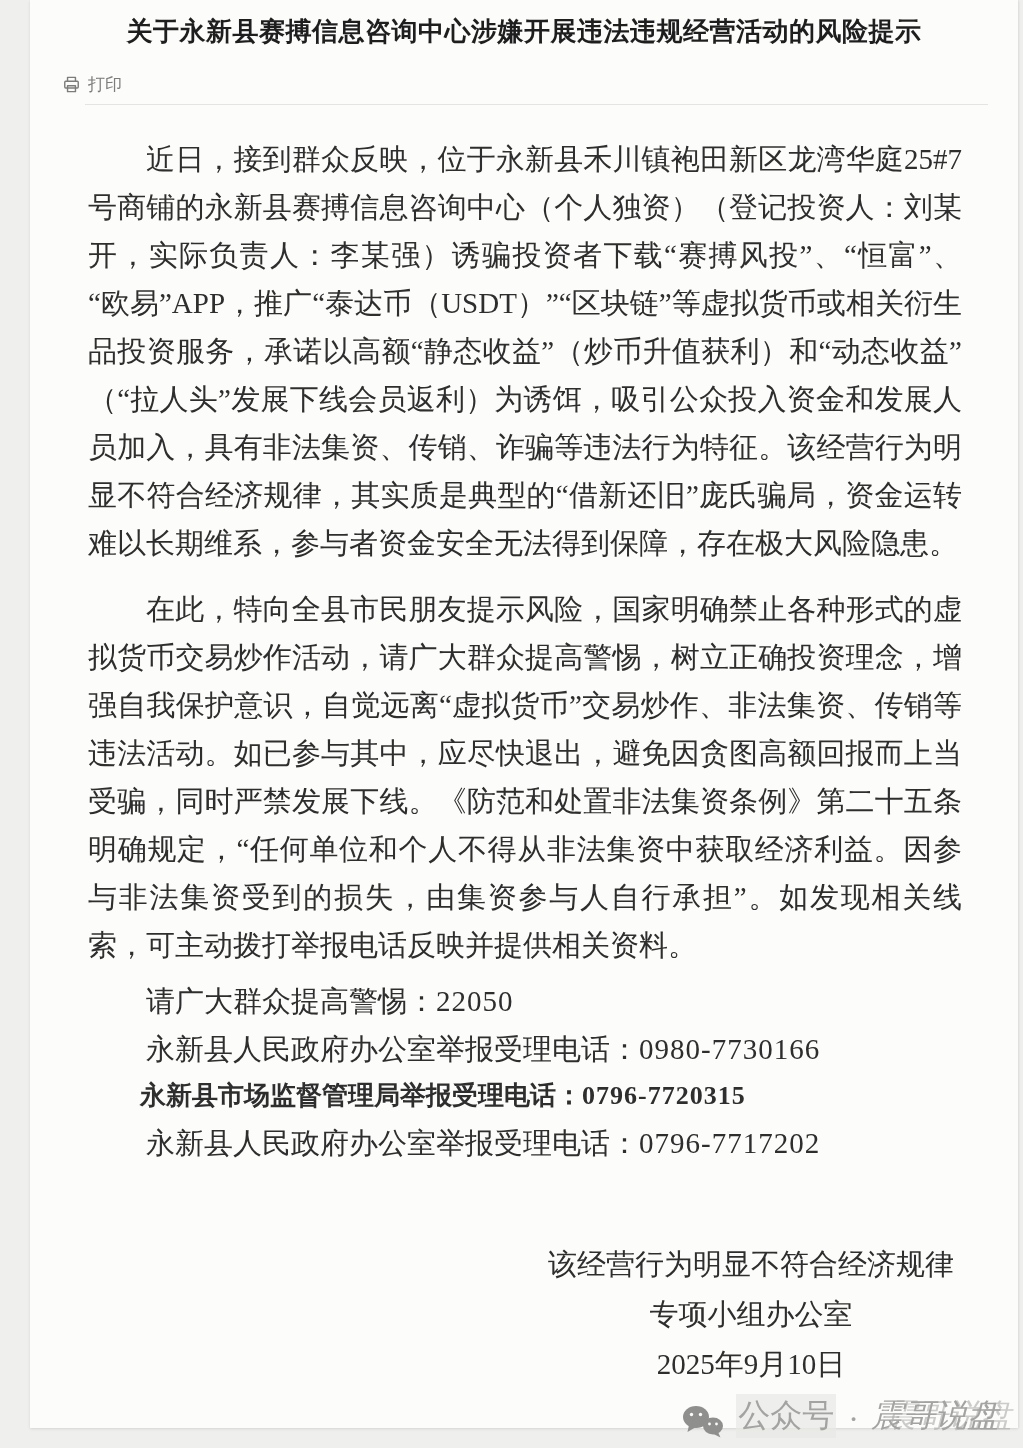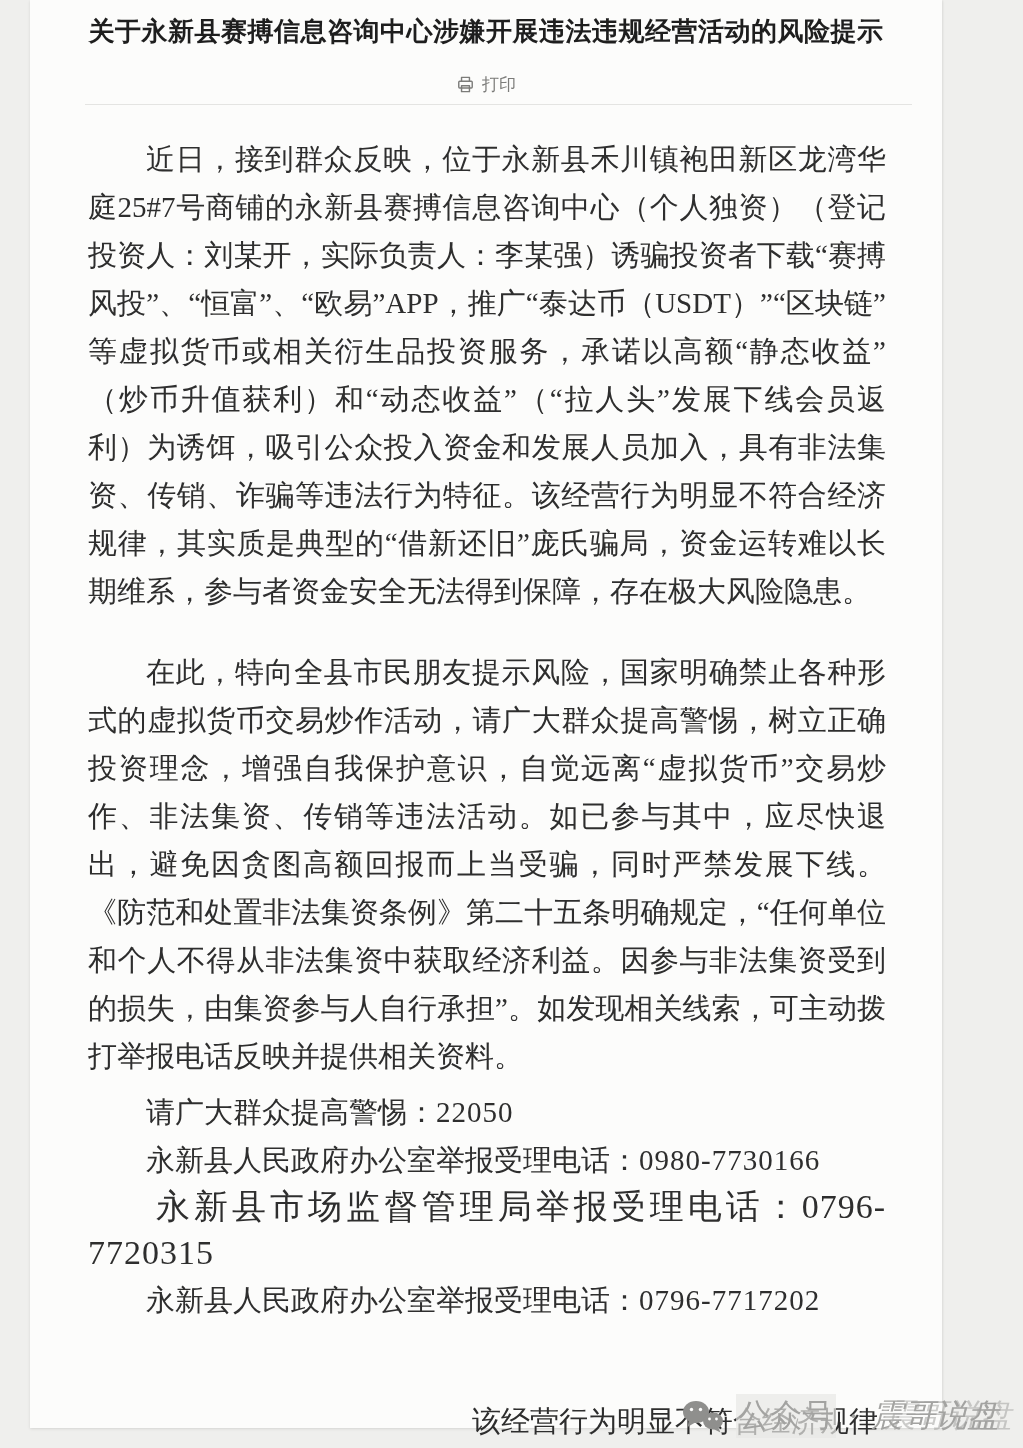--- a/index.html
+++ b/index.html
@@ -12,37 +12,37 @@
     position: relative;
     width: 1023px;
     height: 1448px;
     background: #efefed;
     overflow: hidden;
   }
   .card {
     position: absolute;
     left: 30px;
     top: 0;
-    width: 912px;
+    width: 988px;
     height: 1428px;
     background: #fcfcfb;
     box-shadow: 0 1px 3px rgba(0,0,0,0.10), 1px 0 2px rgba(0,0,0,0.04);
   }
   .doc-title {
     padding-top: 14px;
     text-align: center;
     font-family: "Liberation Sans", "DejaVu Sans", sans-serif;
     font-size: 26px;
     font-weight: bold;
     color: #1e1e1e;
     letter-spacing: 0.5px;
   }
   .meta-row {
     display: flex;
-    justify-content: center;
+    justify-content: flex-start;
     align-items: center;
     padding: 24px 32px 8px 0;
     margin-left: 32px;
   }
   .print-btn {
     display: inline-flex;
     align-items: center;
     gap: 7px;
     background: none;
     border: none;
@@ -56,40 +56,40 @@
     margin: 0 30px 0 55px;
   }
   .content {
     padding: 30px 56px 0 58px;
     font-size: 29px;
     line-height: 48px;
     color: #2e2e2e;
     text-align: justify;
   }
   .content p { text-indent: 2em; }
-  .content p + p { margin-top: 33px; }
+  .content p + p { margin-top: 18px; }
   .hotline { margin-top: 0 !important; }
   .hotline.first { margin-top: 8px !important; }
   .hotline .num { letter-spacing: 1px; }
-  .hotline.small { font-size: 34px; line-height: 46px; }
+  .hotline.small { font-size: 26px; line-height: 46px; font-weight: bold; }
   .signature {
     margin-top: 72px;
     margin-left: auto;
     margin-right: 8px;
     width: -moz-fit-content;
     width: fit-content;
     text-align: center;
     line-height: 50px;
   }
   .watermark {
     position: absolute;
     right: 10px;
     bottom: 10px;
     display: flex;
-    align-items: center;
+    align-items: flex-end;
     gap: 10px;
     color: #a3a3a1;
     font-size: 32px;
     z-index: 5;
     white-space: nowrap;
   }
   .watermark .wm-prefix { background: rgba(232,232,230,0.7); padding: 0 2px; }
   .watermark .wm-name {
     text-shadow: 13px 0 0 rgba(163,163,161,0.55);
     padding-right: 14px;

